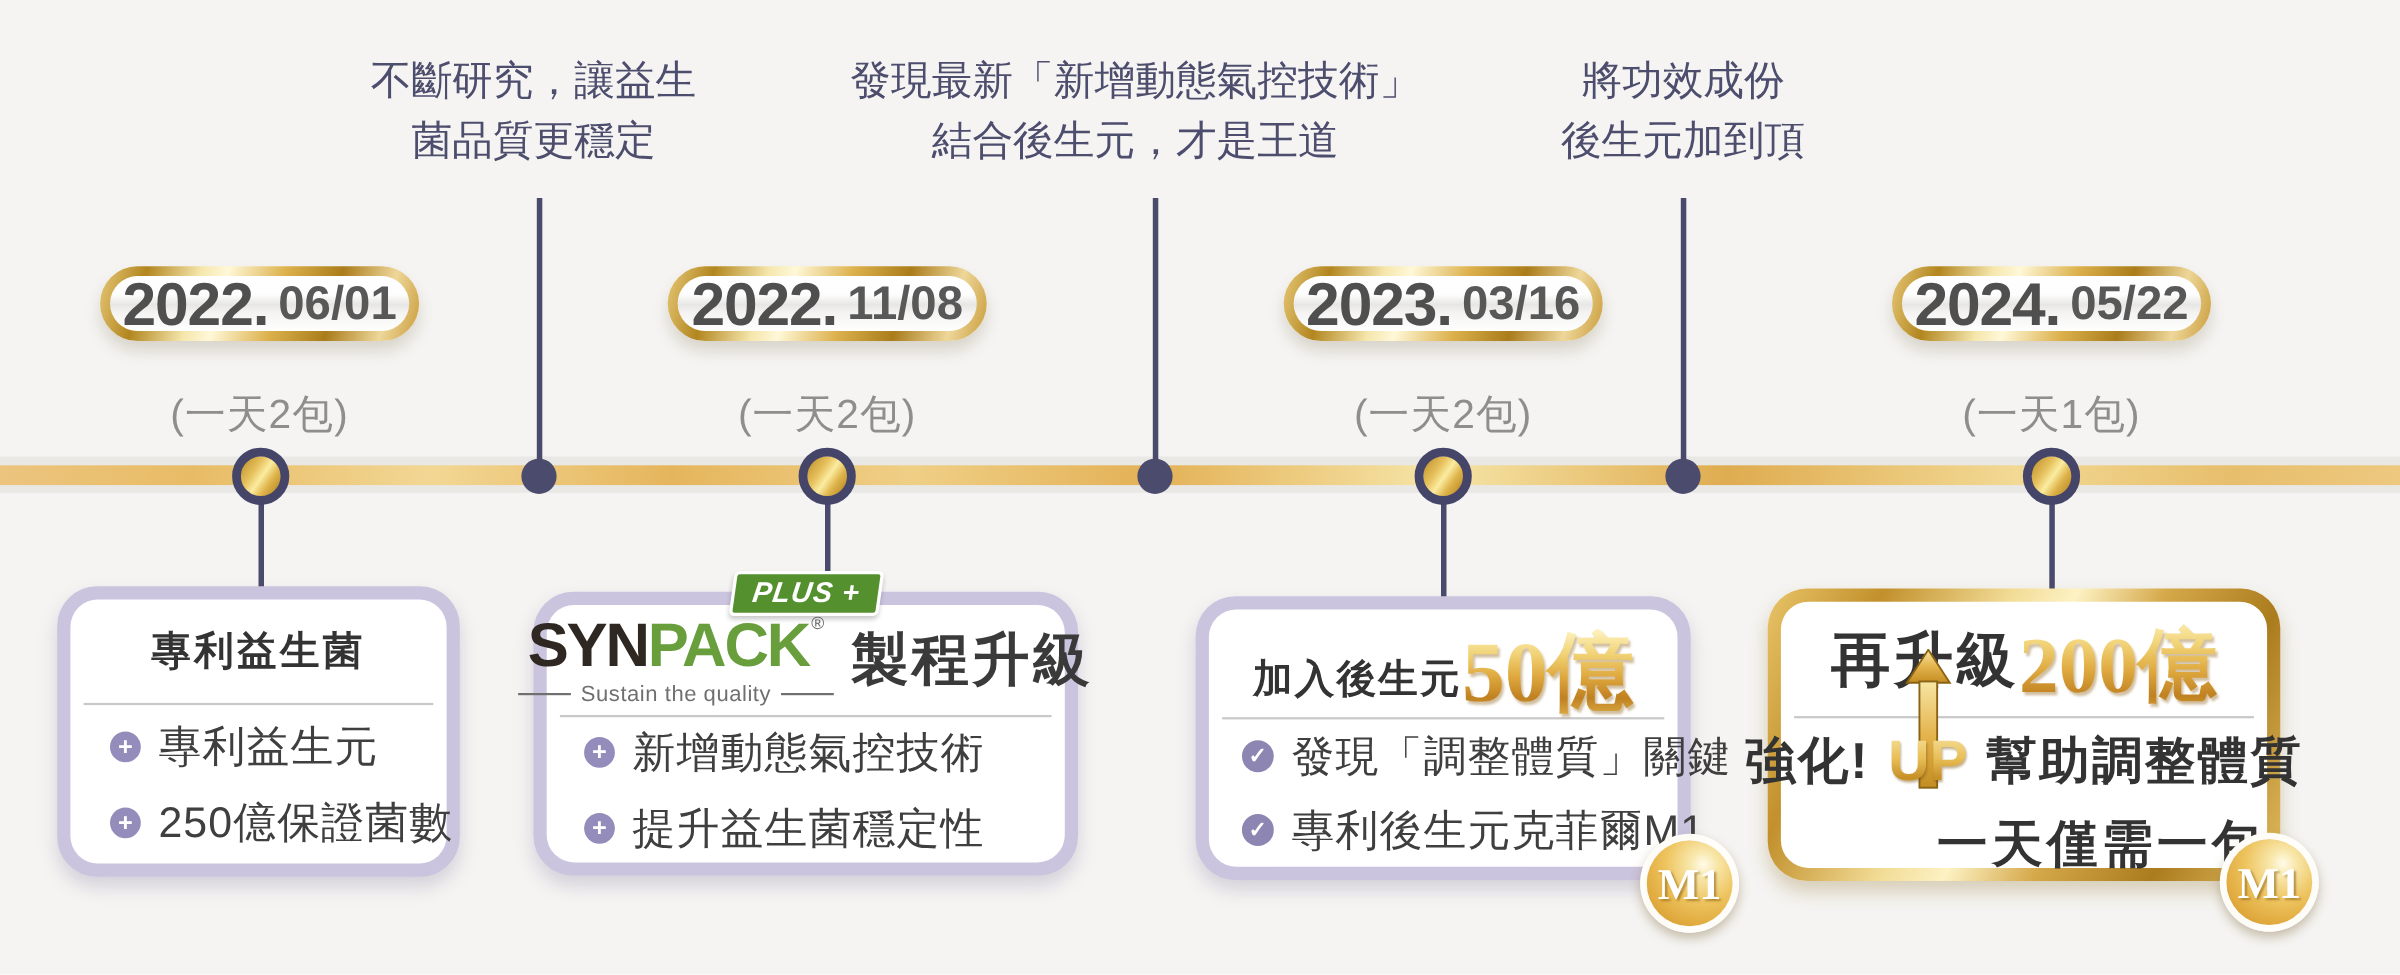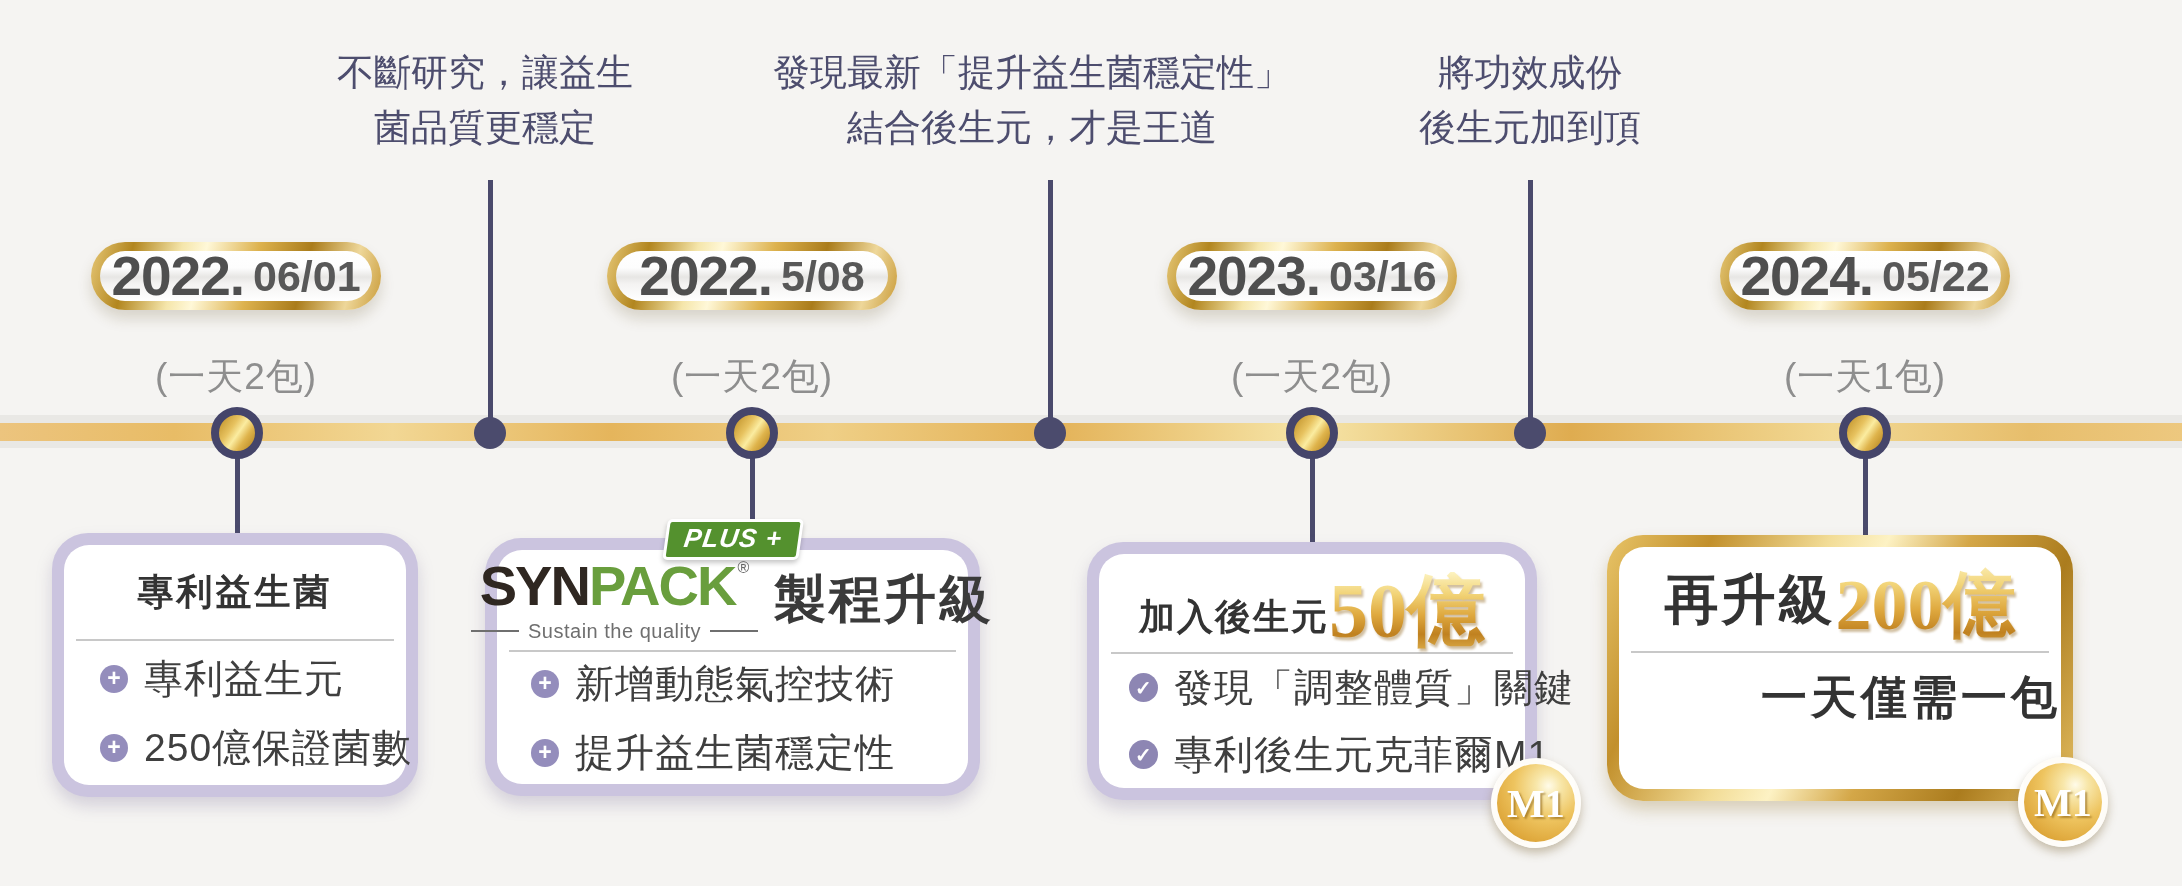--- a/index.html
+++ b/index.html
@@ -96,21 +96,21 @@
 <div id="canvas">
 
   <div class="tl-shadow"></div>
   <div class="tl-band"></div>
 
   <div class="annot" style="left:485px">
     <div>不斷研究，讓益生</div>
     <div>菌品質更穩定</div>
   </div>
   <div class="annot" style="left:1032px">
-    <div>發現最新「提升益生菌穩定性」</div>
+    <div>發現最新「新增動態氣控技術」</div>
     <div>結合後生元，才是王道</div>
   </div>
   <div class="annot" style="left:1530px">
     <div>將功效成份</div>
     <div>後生元加到頂</div>
   </div>
 
   <div class="vline" style="left:488px;top:180px;height:245px"></div>
   <div class="vline" style="left:1048px;top:180px;height:245px"></div>
   <div class="vline" style="left:1528px;top:180px;height:245px"></div>
@@ -120,21 +120,21 @@
 
   <div class="badge" style="left:91px">
     <div class="badge-in">
       <span class="badge-year">2022.</span>
       <span class="badge-md">06/01</span>
     </div>
   </div>
   <div class="badge" style="left:607px">
     <div class="badge-in">
       <span class="badge-year">2022.</span>
-      <span class="badge-md">5/08</span>
+      <span class="badge-md">11/08</span>
     </div>
   </div>
   <div class="badge" style="left:1167px">
     <div class="badge-in">
       <span class="badge-year">2023.</span>
       <span class="badge-md">03/16</span>
     </div>
   </div>
   <div class="badge" style="left:1720px">
     <div class="badge-in">
@@ -232,20 +232,38 @@
     </div>
   </div>
 
   <div class="card goldb" style="left:1607px;top:535px;width:466px;height:266px">
     <div class="card-in">
       <div class="title-row" style="flex:0 0 104px;align-items:flex-end;padding-bottom:0">
         <span class="ctitle" style="font-size:54px;padding-bottom:14px">再升級</span>
         <span class="goldtext" style="font-size:72px;line-height:92px">200億</span>
       </div>
       <div class="divider"></div>
+      <div class="c4row2">
+        <span class="c4strong">強化!</span>
+        <span class="up-wrap">
+          <svg width="46" height="128" viewBox="0 0 40 110">
+            <defs>
+              <linearGradient id="gld" x1="0" y1="0" x2="0" y2="1">
+                <stop offset="0" stop-color="#f7e6a4"></stop>
+                <stop offset="0.5" stop-color="#e4b44e"></stop>
+                <stop offset="1" stop-color="#c38d22"></stop>
+              </linearGradient>
+            </defs>
+            <polygon points="20,0 37,26 3,26" fill="url(#gld)" stroke="#8a6414" stroke-width="1.5"></polygon>
+            <rect x="13" y="25" width="14" height="84" fill="url(#gld)" stroke="#8a6414" stroke-width="1.5"></rect>
+          </svg>
+          <span class="up-text">UP</span>
+        </span>
+        <span class="c4strong">幫助調整體質</span>
+      </div>
       <div class="c4line3">一天僅需一包</div>
     </div>
     <div class="m1" style="right:-35px;bottom:-46px">
       <span>M1</span>
     </div>
   </div>
 
 </div>
 
 </body></html>

